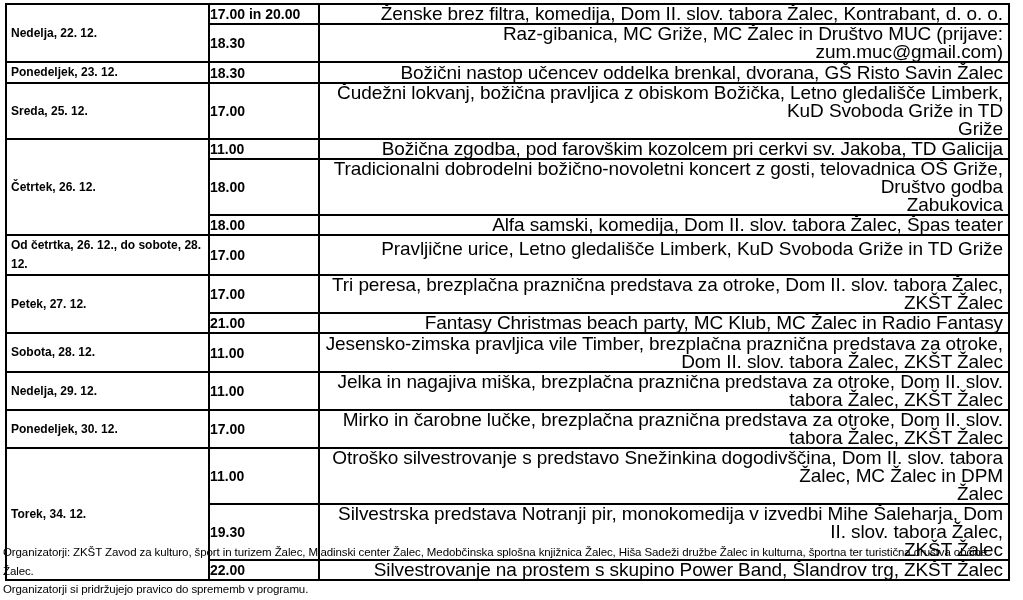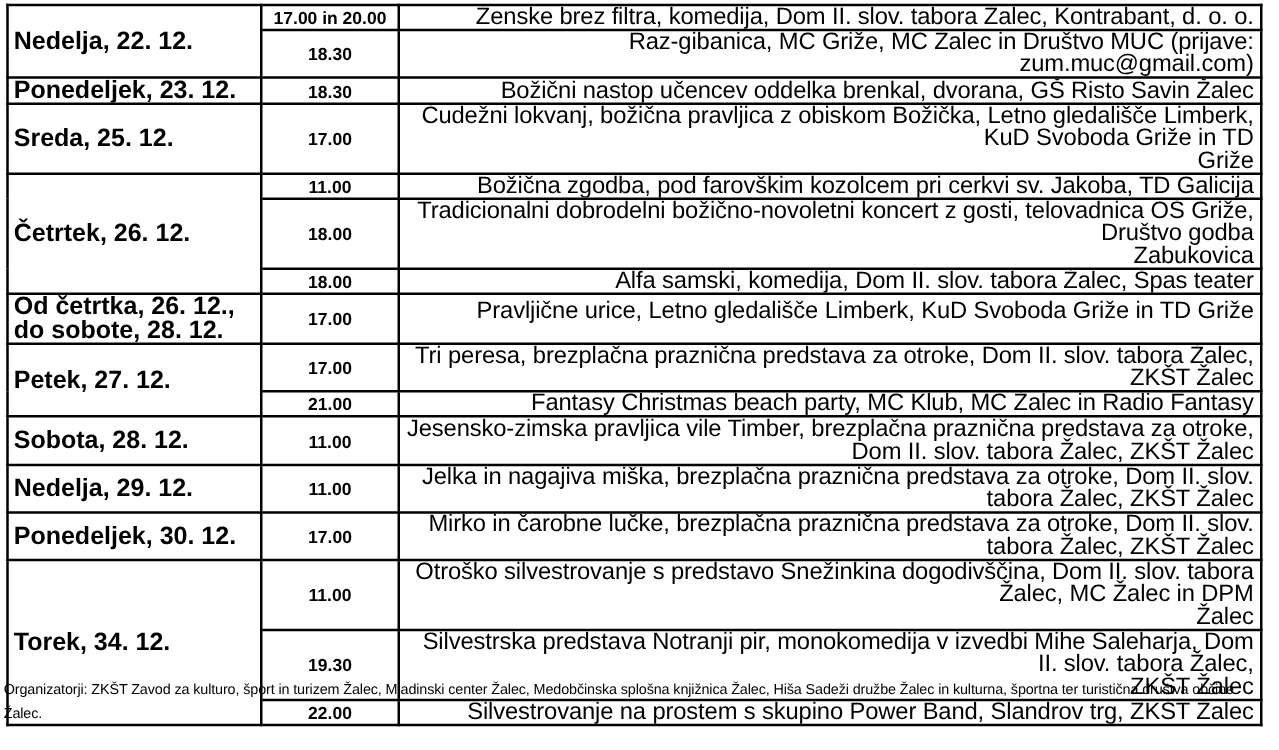--- a/index.html
+++ b/index.html
@@ -28,28 +28,27 @@
     vertical-align: middle;
     overflow: hidden;
   }
   col.c-date { width: 203px; }
   col.c-time { width: 110px; }
   col.c-desc { width: 690px; }
   tr.rh1 { height: 19px; }
   tr.rh2 { height: 39px; }
   td.date {
     font-weight: bold;
-    font-size: 20px;
+    font-size: 12px;
     padding: 0 4px;
     line-height: 19px;
   }
   td.time {
     font-weight: bold;
     font-size: 14px;
-    text-align: center;
     padding: 0;
   }
   td.desc {
     font-size: 19px;
     padding: 0 5px;
     line-height: 18px;
     white-space: pre-line;
     letter-spacing: -0.1px;
     text-align: right;
   }
@@ -167,15 +166,16 @@
     </tr>
     <tr class="rh1">
       <td class="time">22.00</td>
       <td class="desc">Silvestrovanje na prostem s skupino Power Band, Šlandrov trg, ZKŠT Žalec</td>
     </tr>
   </tbody>
     </table>
 
   <div class="footer">
     <p>Organizatorji: ZKŠT Zavod za kulturo, šport in turizem Žalec, Mladinski center Žalec, Medobčinska splošna knjižnica Žalec, Hiša Sadeži družbe Žalec in kulturna, športna ter turistična društva občine Žalec.</p>
+    <p>Organizatorji si pridržujejo pravico do sprememb v programu.</p>
   </div>
 
 </div>
 
 </body></html>

